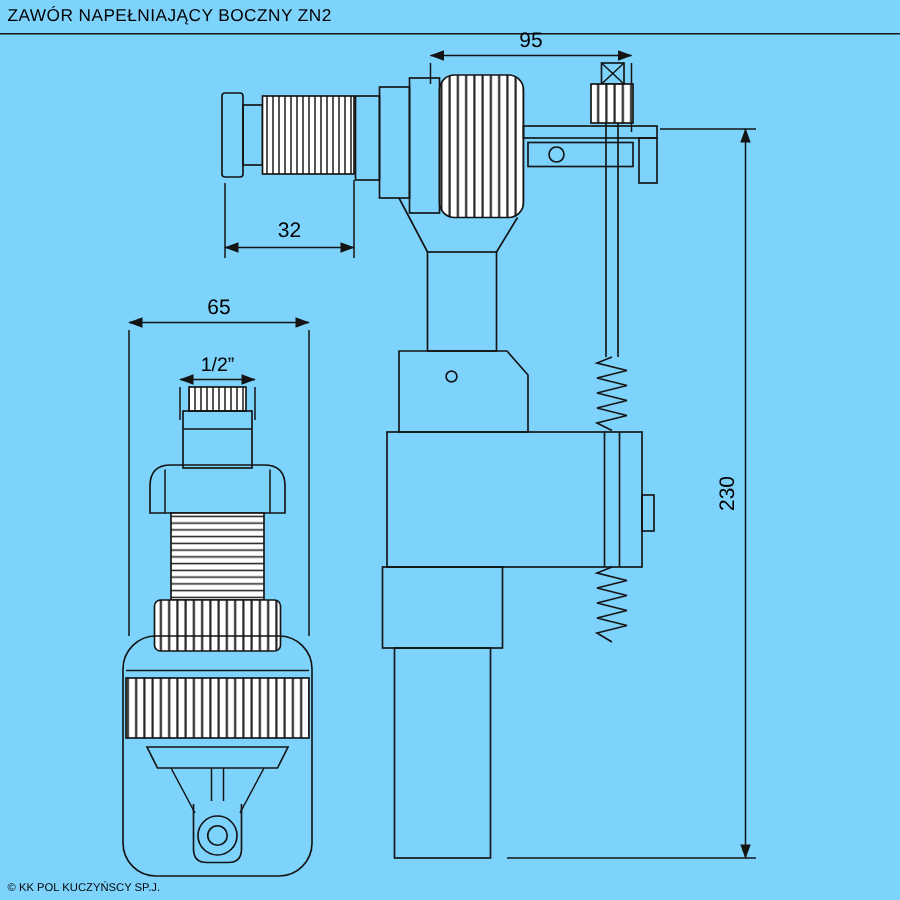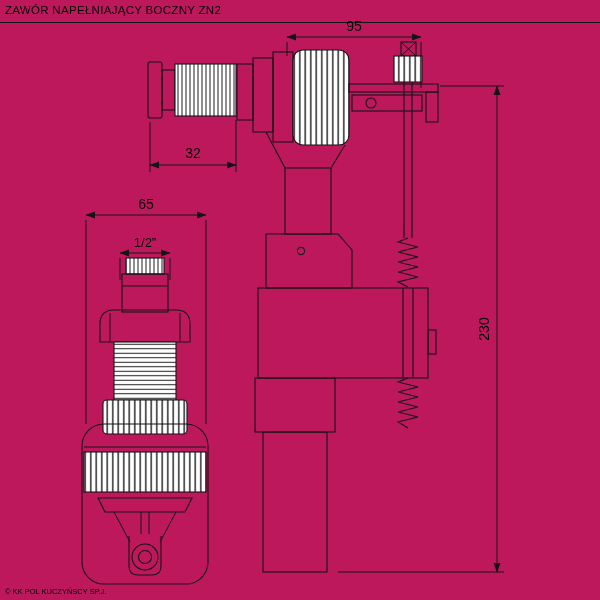--- a/index.html
+++ b/index.html
@@ -1,16 +1,16 @@
 <!DOCTYPE html>
 <html><head>
 <meta charset="utf-8">
 <style>
   html,body{margin:0;padding:0;background:#ffffff;}
-  .page{position:relative;width:600px;height:600px;background:#be185d;overflow:hidden;}
+  .page{position:relative;width:600px;height:600px;background:#7dd3fc;overflow:hidden;}
   svg{display:block;}
   
   g.draw rect, g.draw line, g.draw path, g.draw circle, g.draw polygon, g.draw polyline{
     stroke:#141414; stroke-width:1.1; fill:none;
   }
   g.draw line.thin{stroke-width:1;}
   g.draw text{stroke:none; fill:#000; font-family:"Liberation Sans", sans-serif;}
   text.ttl{font-size:11.5px; letter-spacing:.3px;}
   text.dim{font-size:14px;}
   text.dimq{font-size:13px;}

